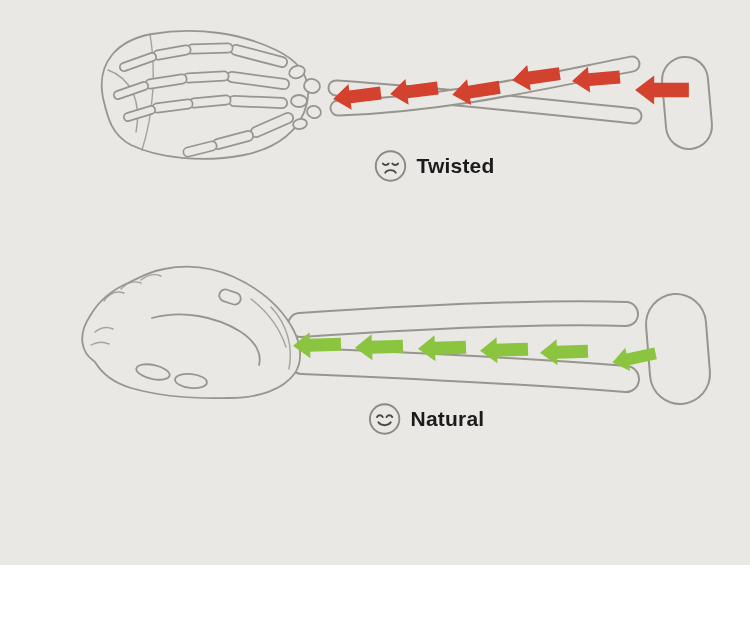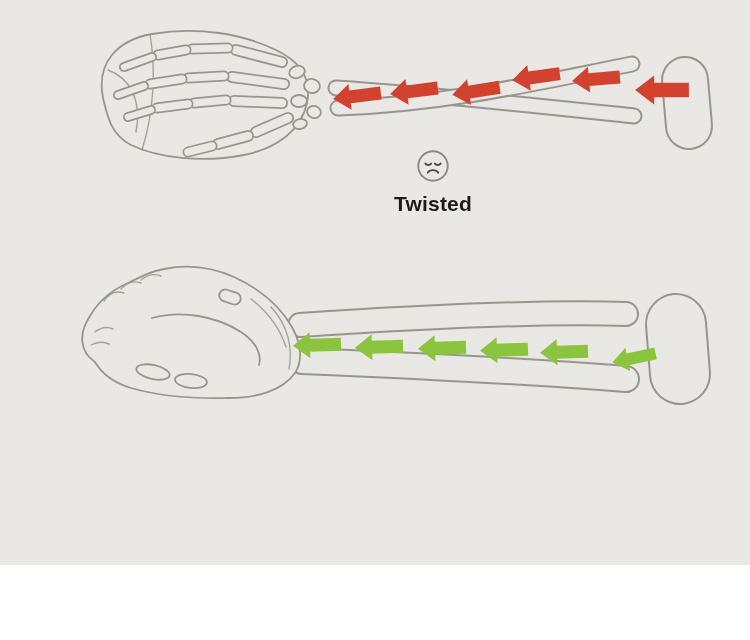--- a/index.html
+++ b/index.html
@@ -1,20 +1,20 @@
 <!DOCTYPE html>
 <html><head>
 <meta charset="utf-8">
 <style>
   html,body{margin:0;padding:0;background:#ffffff;}
   .canvas{position:relative;width:750px;height:640px;background:#ffffff;overflow:hidden;
           font-family:"Liberation Sans",sans-serif;}
   .bg-gray{position:absolute;left:0;top:0;width:750px;height:565px;background:#e9e8e5;}
   svg.art{position:absolute;left:0;overflow:visible;}
-  .caption{position:absolute;transform:translateX(-50%);display:flex;flex-direction:column;
+  .caption{position:absolute;transform:translateX(-50%);display:flex;flex-direction:row;
            align-items:center;gap:7px;}
   .caption .label{font-weight:bold;font-size:21px;color:#1b1b1b;letter-spacing:.2px;}
   .line{fill:none;stroke:#97968e;stroke-width:1.8;stroke-linejoin:round;stroke-linecap:round;}
   .thin{stroke-width:1.4;opacity:.85;}
   .line-fill{fill:#e9e8e5;stroke:#97968e;stroke-width:1.8;stroke-linejoin:round;}
   .bone-outer{fill:none;stroke:#97968e;stroke-linecap:round;}
   .bone-inner{fill:none;stroke:#e9e8e5;stroke-linecap:round;}
   .face-outline{fill:none;stroke:#8a8a85;stroke-width:2;}
   .face-feature{fill:none;stroke:#4a4a46;stroke-width:2;stroke-linecap:round;}
 </style>
@@ -140,13 +140,22 @@
     <g fill="#8bc53f">
       <use href="#arrL2" transform="translate(317,345) rotate(-2)"></use>
       <use href="#arrL2" transform="translate(379,347) rotate(-2)"></use>
       <use href="#arrL2" transform="translate(442,348) rotate(-2)"></use>
       <use href="#arrL2" transform="translate(504,350) rotate(-2)"></use>
       <use href="#arrL2" transform="translate(564,352) rotate(-2)"></use>
       <use href="#arrL2" transform="translate(634,358) rotate(-12) scale(0.92)"></use>
     </g>
   </svg>
 
+  <div class="caption" style="left:425px;top:400px">
+    <svg width="38" height="38" viewBox="0 0 40 40">
+      <circle class="face-outline" cx="20" cy="20" r="15.5"></circle>
+      <path class="face-feature" d="M12,18 C13.5,15.5 16.5,15.5 18,18"></path>
+      <path class="face-feature" d="M22,18 C23.5,15.5 26.5,15.5 28,18"></path>
+      <path class="face-feature" d="M13.5,23.5 C16,27.5 24,27.5 26.5,23.5"></path>
+    </svg>
+    <div class="label">Natural</div>
+  </div>
 </div>
 
 </body></html>

